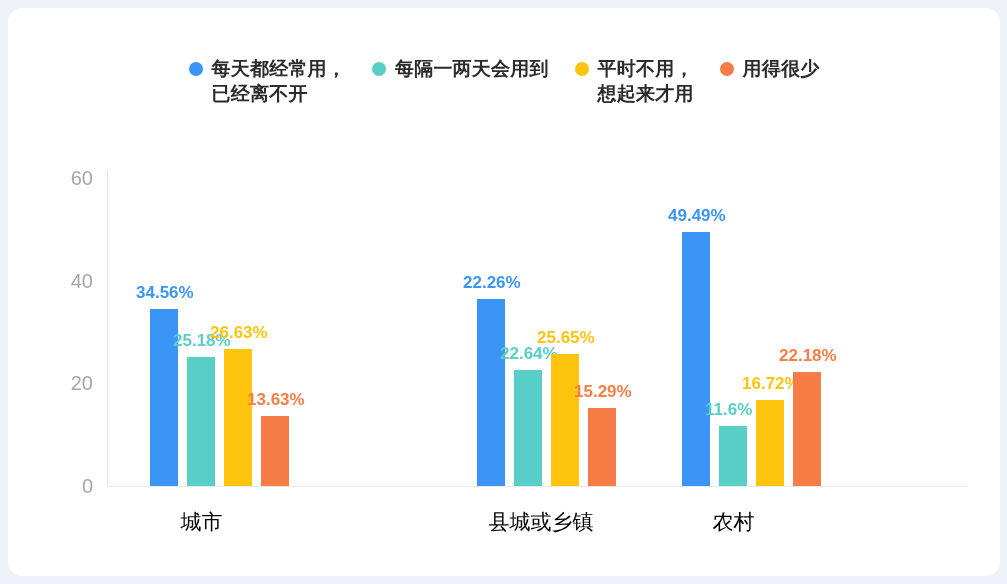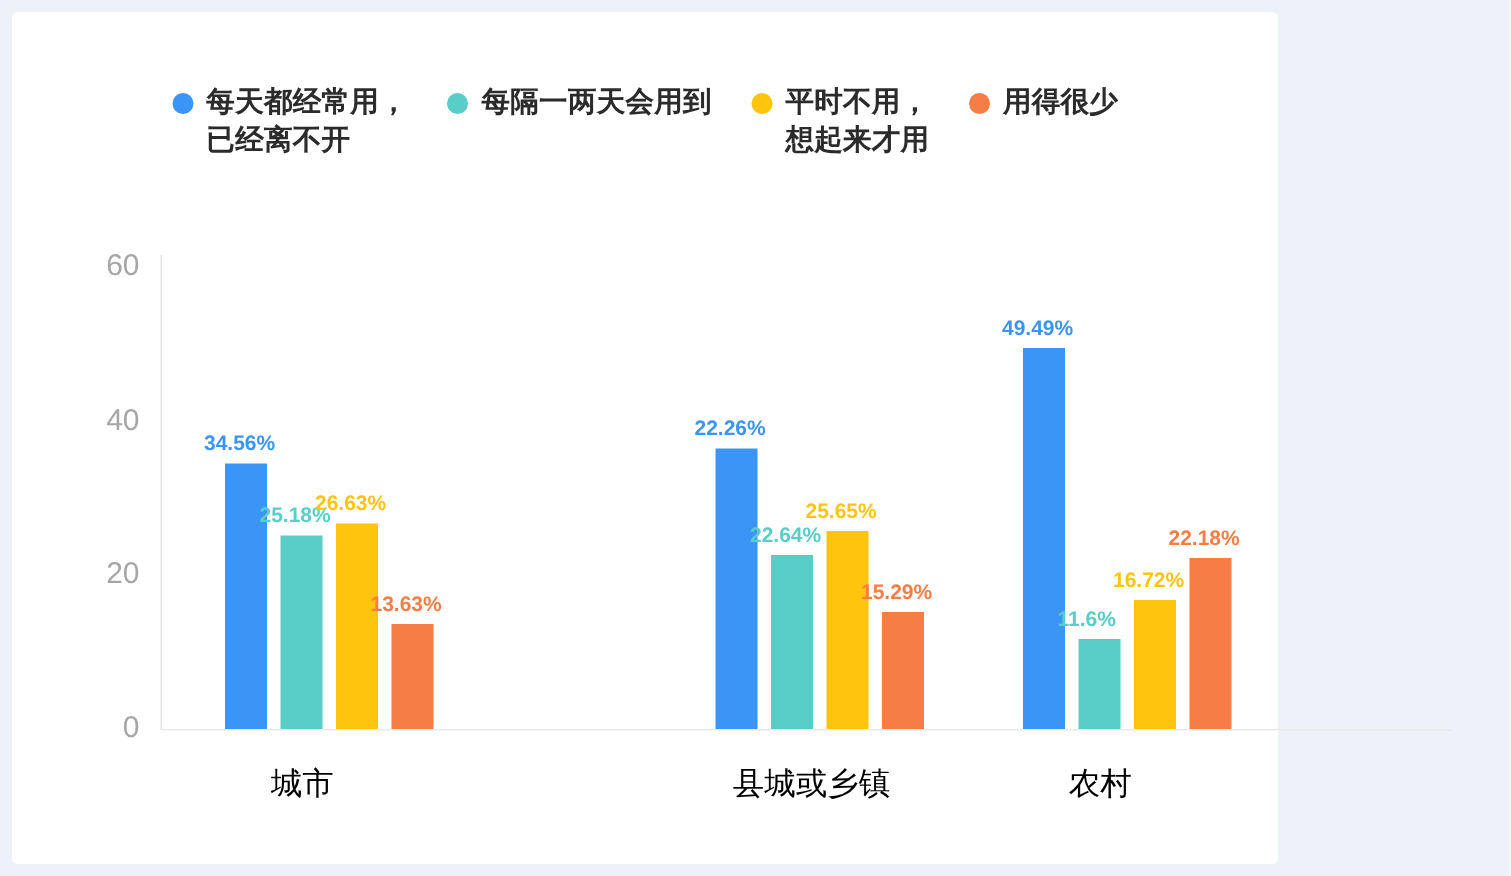--- a/index.html
+++ b/index.html
@@ -12,24 +12,24 @@
 
   body {
     background: #eef1f8;
     font-family: "Liberation Sans", "DejaVu Sans", sans-serif;
   }
 
   #card {
     position: absolute;
     left: 8px;
     top: 8px;
-    width: 844px;
+    width: 992px;
     height: 568px;
     background: #ffffff;
-    border-radius: 4px;
+    border-radius: 14px;
   }
 
   
   #legend {
     position: absolute;
     left: 0;
     top: 48px;
     width: 100%;
     display: flex;
     justify-content: center;
@@ -90,21 +90,21 @@
     background: #e9e9e9;
   }
 
   .bar {
     position: absolute;
     bottom: 0;
   }
 
   .bar-value {
     position: absolute;
-    font-size: 14px;
+    font-size: 17px;
     font-weight: bold;
     white-space: nowrap;
     transform: translateY(-100%);
   }
 
   .cat-label {
     position: absolute;
     font-size: 21px;
     color: #000000;
     text-align: center;

